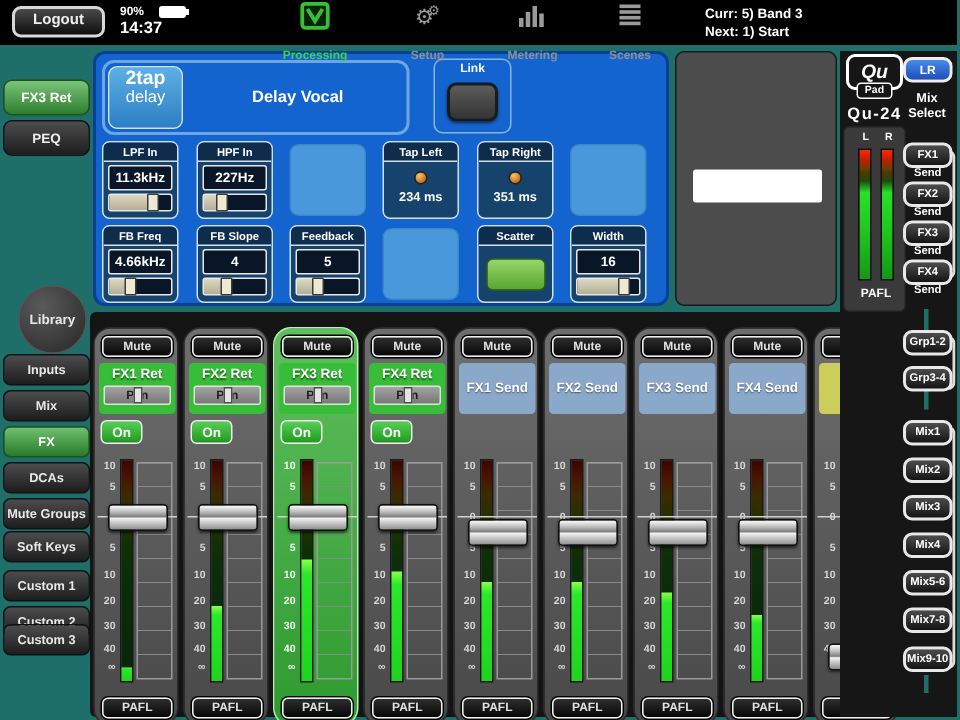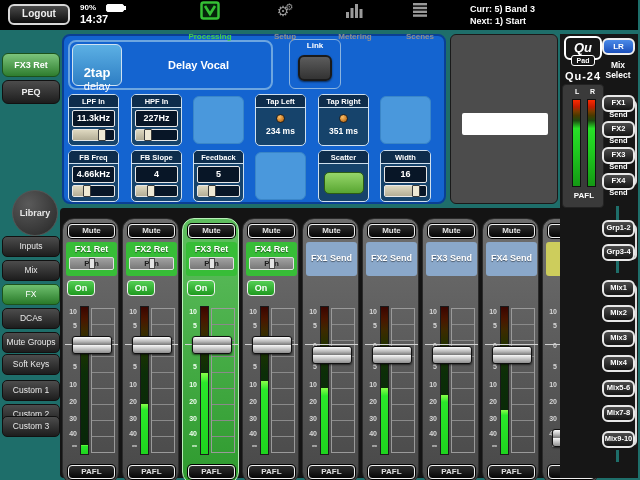--- a/index.html
+++ b/index.html
@@ -21,27 +21,27 @@
 #tab-processing{left:175px}#tab-setup{left:250px}#tab-metering{left:320px}#tab-scenes{left:385px}
 #curr{position:absolute;left:470px;top:4px;font-size:9px;font-weight:bold;color:#fff}
 #next{position:absolute;left:470px;top:16px;font-size:9px;font-weight:bold;color:#fff}
 .gear1{font-size:14px;color:#9a9a9a;line-height:14px}
 .gear2{font-size:9px;color:#9a9a9a;margin-left:-4px;margin-top:-8px}
 
 
 .stab{position:absolute;left:2px;width:58px;height:24px;border-radius:6px;background:linear-gradient(#4c4c4c,#1d1d1d);border:1px solid #111;color:#eee;font-size:9px;font-weight:bold;text-align:center;line-height:22px;cursor:pointer}
 .stab.green{background:linear-gradient(#7cc47c,#2e7d2e);border:1px solid #1c521c;color:#fff}
 #lib{position:absolute;left:12px;top:190px;width:46px;height:46px;border-radius:50%;background:radial-gradient(circle at 35% 30%,#5a5a5a,#262626);border:1px solid #555;color:#e8e8e8;font-size:9px;font-weight:bold;text-align:center;line-height:44px;cursor:pointer}
-.sitem{position:absolute;left:2px;width:58px;height:21px;border-radius:5px;background:linear-gradient(#4c4c4c,#1d1d1d);border:1px solid #111;color:#e8e8e8;font-size:8.5px;font-weight:normal;text-align:center;line-height:19px;cursor:pointer}
+.sitem{position:absolute;left:2px;width:58px;height:21px;border-radius:5px;background:linear-gradient(#4c4c4c,#1d1d1d);border:1px solid #111;color:#e8e8e8;font-size:8.5px;font-weight:bold;text-align:center;line-height:19px;cursor:pointer}
 .sitem.green{background:linear-gradient(#6fc06f,#297a29);border:1px solid #1c521c;color:#fff}
 
 
 #fxpanel{position:absolute;left:62px;top:34px;width:384px;height:170px;background:#1464d0;border:2px solid #0a3f94;border-radius:8px;z-index:5}
 #fxhead{position:absolute;left:4px;top:4px;width:205px;height:50px;border:2px solid #6da6e0;border-radius:8px}
-#fxtype{position:absolute;left:2px;top:2px;width:50px;height:42px;background:linear-gradient(#5cb0e4,#2e7ec4);border:1px solid #cfe2f2;border-radius:6px;color:#fff;text-align:center;cursor:pointer;padding-top:21px}
+#fxtype{position:absolute;left:2px;top:2px;width:50px;height:42px;background:linear-gradient(#5cb0e4,#2e7ec4);border:1px solid #cfe2f2;border-radius:6px;color:#fff;text-align:center;cursor:pointer;padding-top:0}
 #fxtype .l1{font-size:13px;font-weight:bold;line-height:14px}
 #fxtype .l2{font-size:11px;line-height:12px}
 #fxname{position:absolute;left:56px;top:0;width:145px;height:46px;color:#fff;font-size:11px;font-weight:bold;text-align:center;line-height:46px}
 #linkbox{position:absolute;left:225px;top:3px;width:52px;height:50px;border:1.5px solid #8ab4e0;border-radius:6px;text-align:center}
 #linkbox .lbl{font-size:8px;font-weight:bold;color:#fff;margin-top:1px}
 #linkbtn{width:34px;height:26px;margin:5px auto 0;background:linear-gradient(#5c5c5c,#333);border:2px solid #1a1a1a;border-radius:6px;box-shadow:0 1px 2px rgba(0,0,0,.6);cursor:pointer}
 .ctrl{position:absolute;width:51px;height:52px;background:#16436b;border:1.5px solid #cfe0ee;border-radius:5px;overflow:hidden}
 .ctrl .hd{height:13px;background:#0e2d4c;color:#fff;font-size:7.5px;font-weight:bold;text-align:center;line-height:13px;border-bottom:1px solid #cfe0ee}
 .ctrl .val{margin:2px 3px 0;height:17px;background:#081627;border:1px solid #e8e8e8;border-radius:2px;color:#fff;font-size:9px;font-weight:bold;text-align:center;line-height:15px}
 .ctrl .sld{position:relative;margin:2px 3px 0;height:12px;background:#081627;border:1px solid #e8e8e8;border-radius:2px;cursor:pointer}

